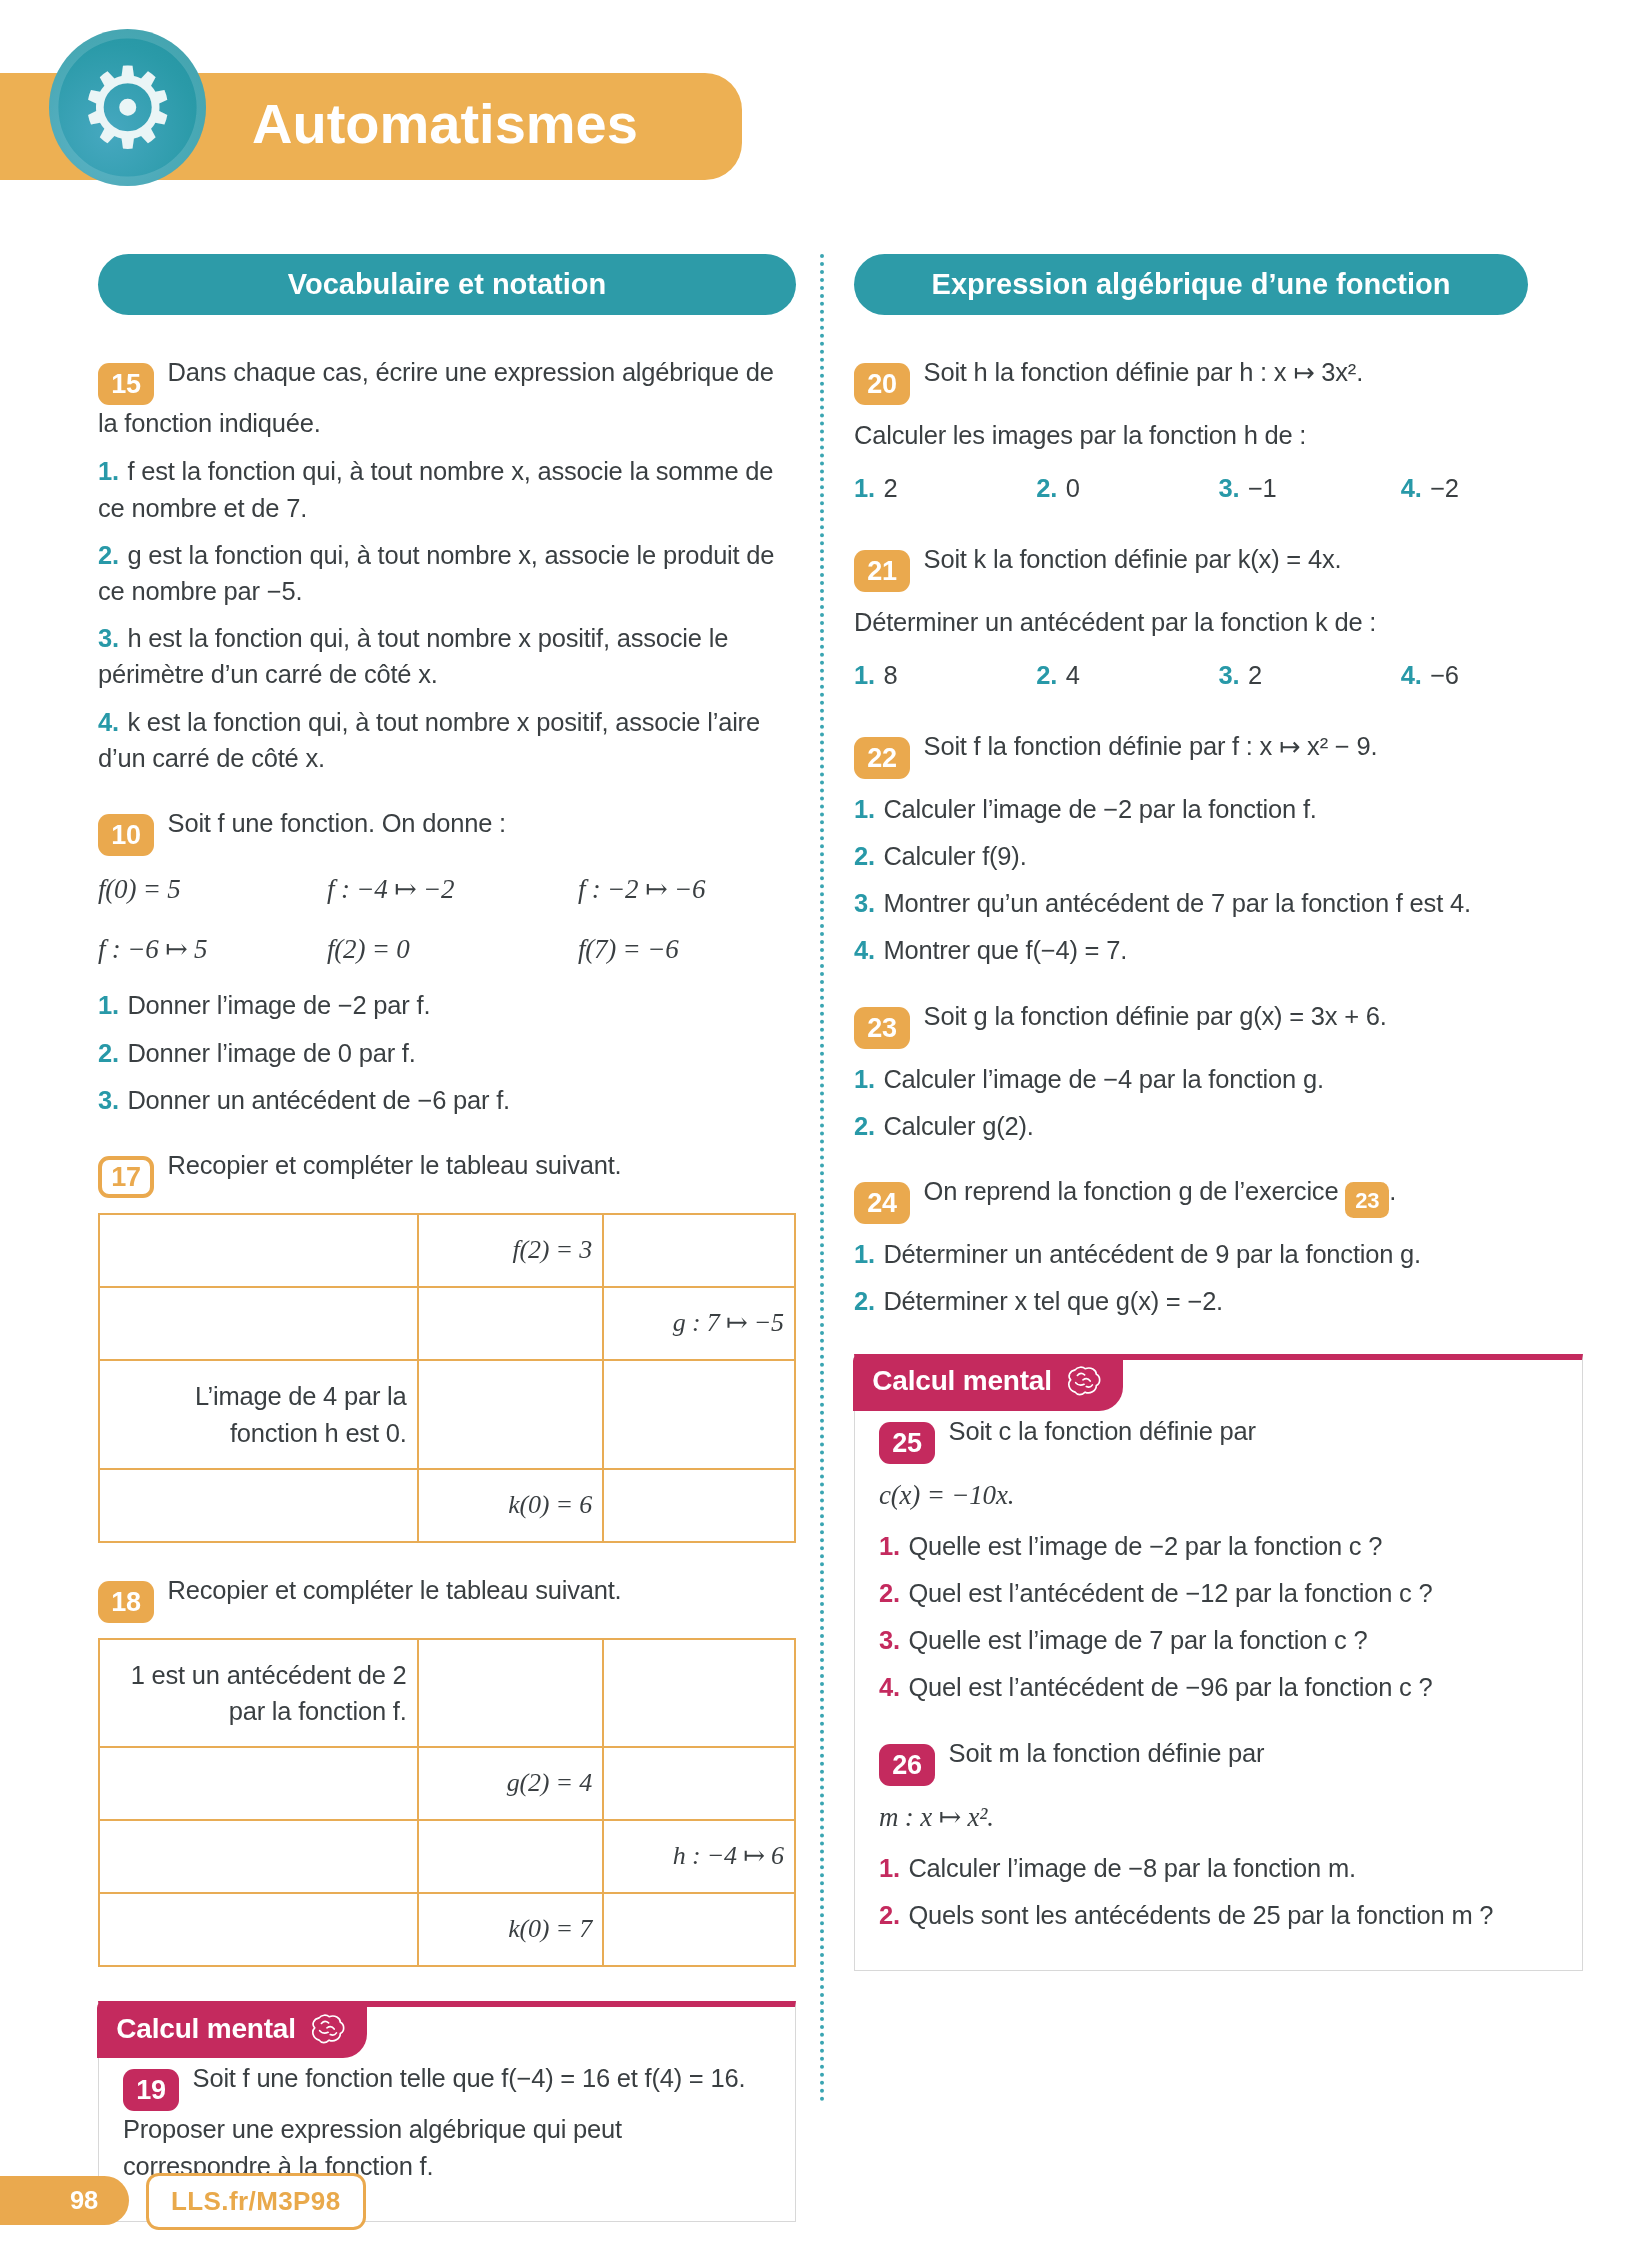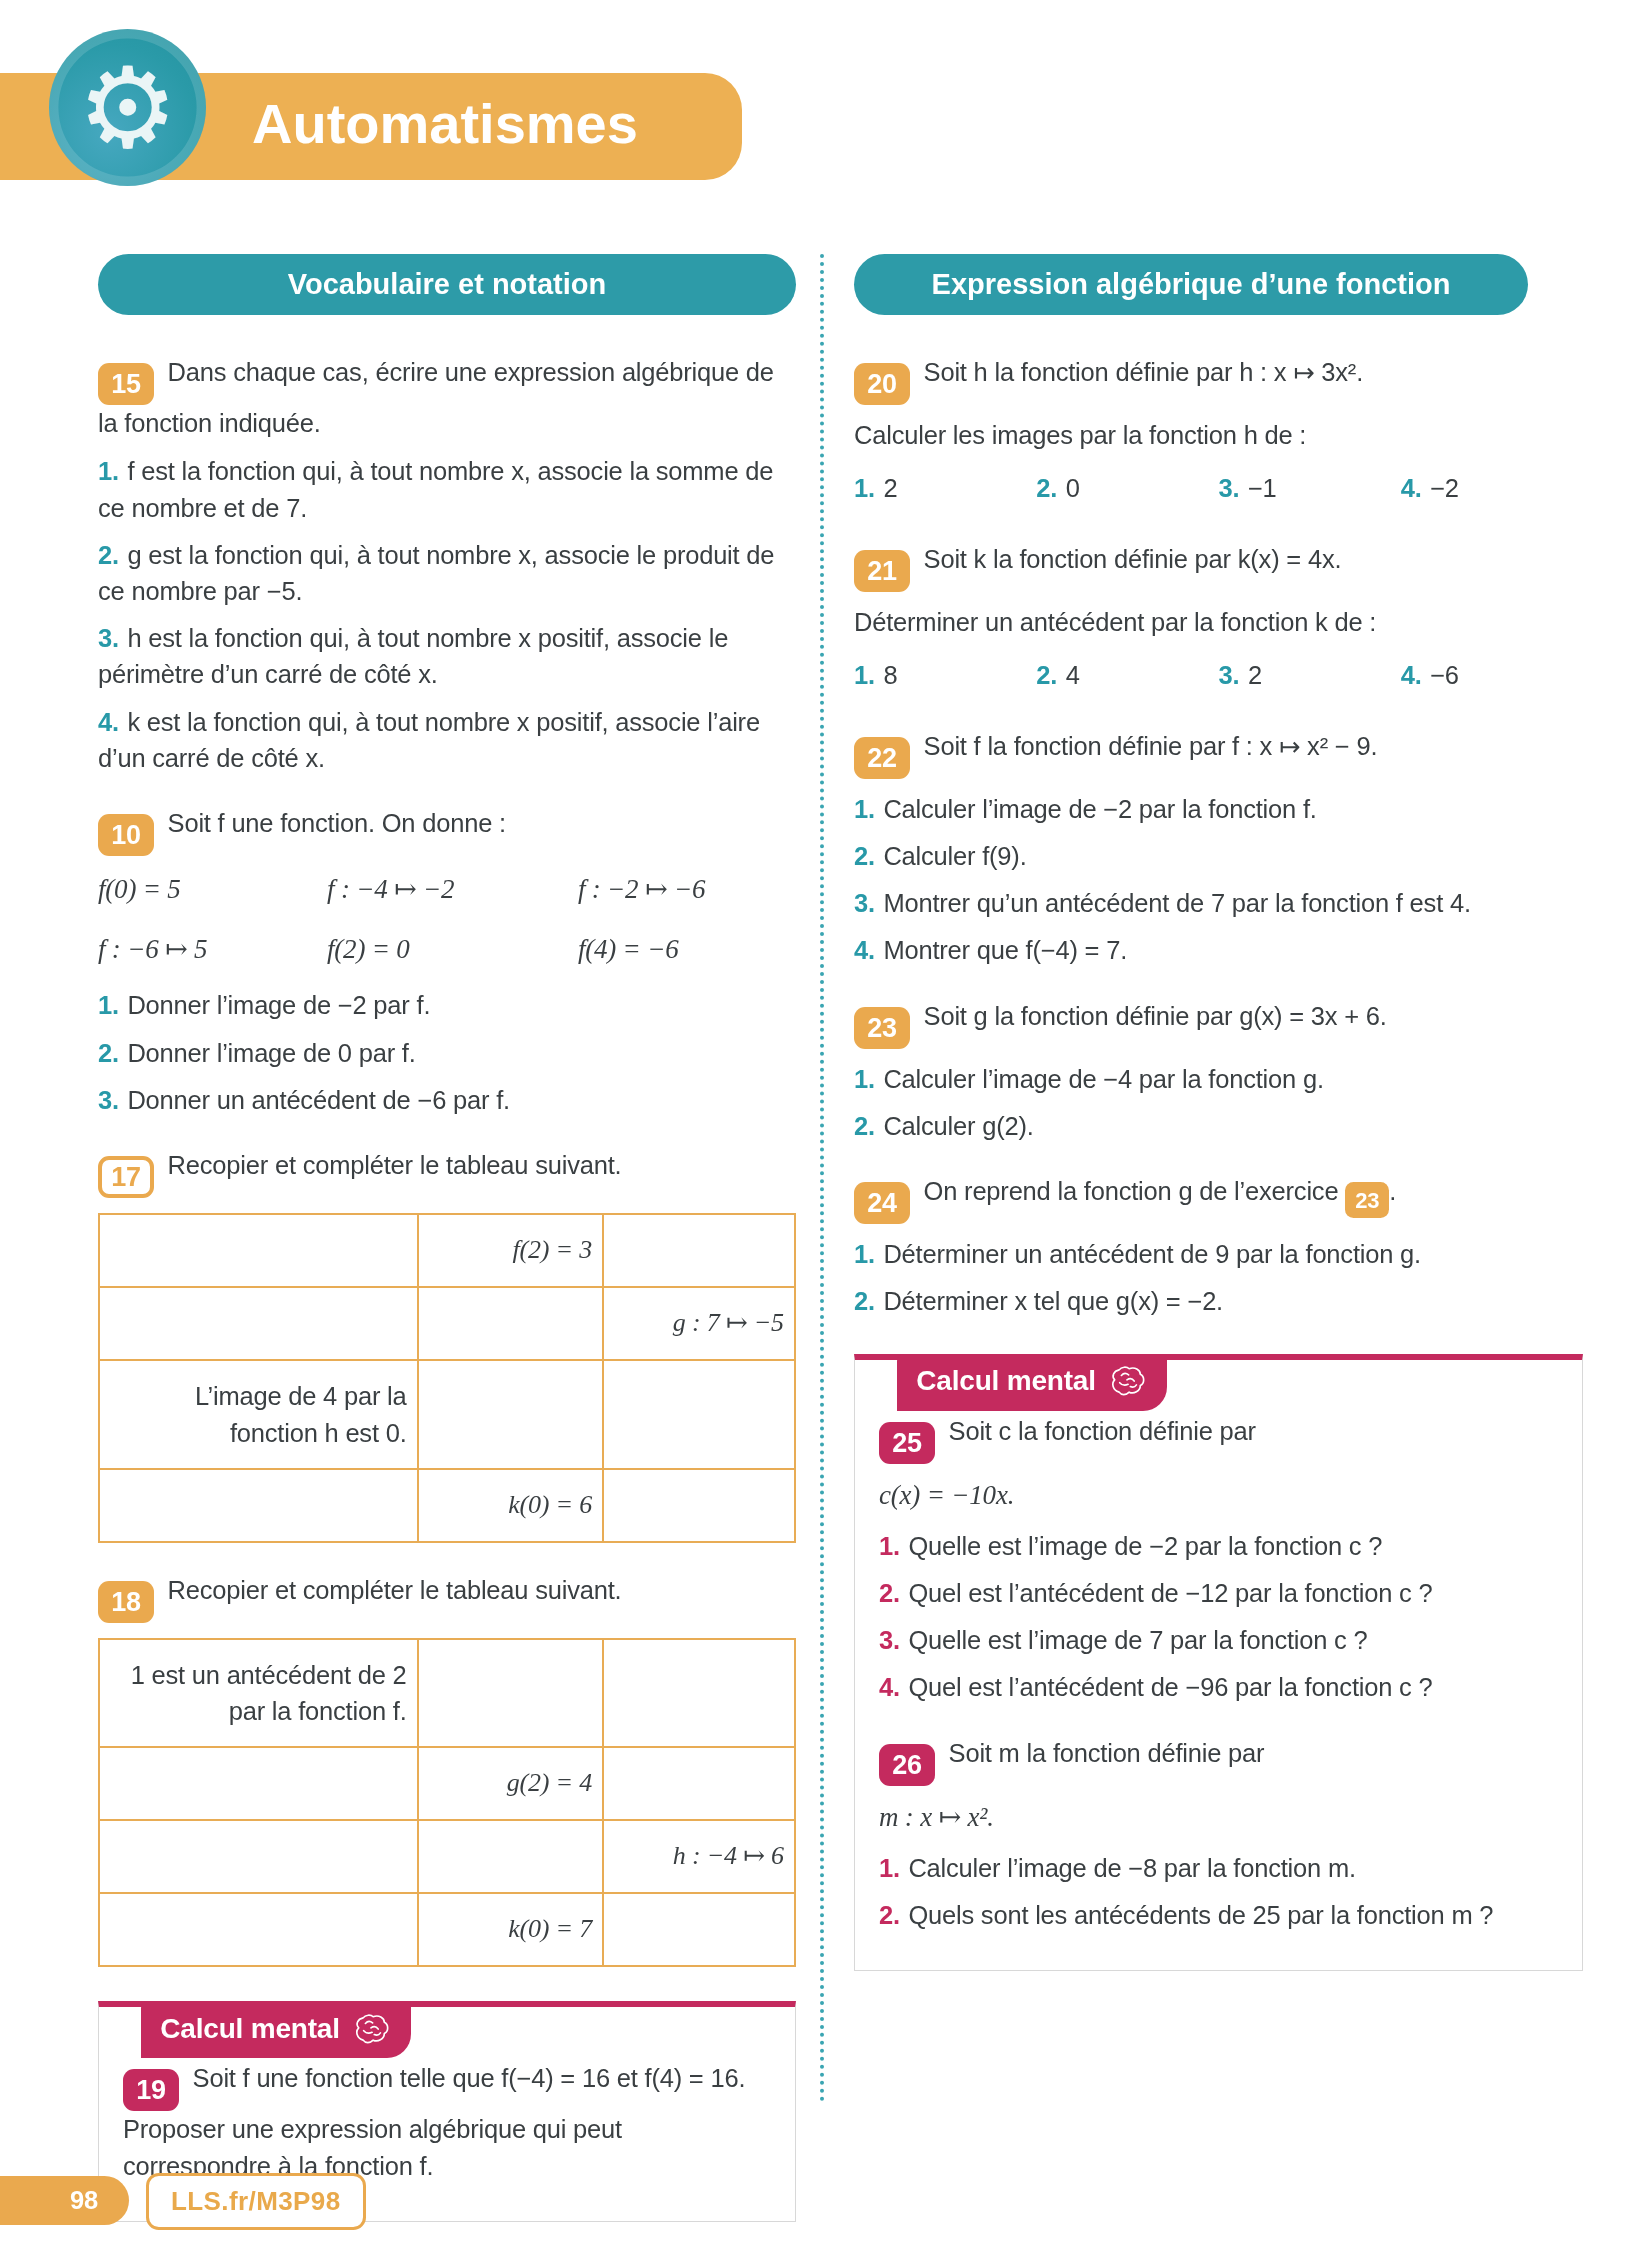--- a/index.html
+++ b/index.html
@@ -50,21 +50,21 @@
     padding:17px 10.2px;font-size:25.5px;}
   table.ex-table .c1{width:47%;}
   table.ex-table .c2{width:26%;}
   table.ex-table .c3{width:27%;}
   table.ex-table td.math{font-size:26px;}
   
   .cm{position:relative;background:#fff;border:1.7px solid #d8d8d8;border-top:6px solid #c42a5e;
     margin-top:34px;padding:53px 24px 25.5px 24px;box-sizing:border-box;}
   .cm-tab{position:absolute;left:-1.7px;top:-6px;background:#c42a5e;color:#fff;
     display:inline-flex;align-items:center;gap:12px;
-    font-size:28px;font-weight:bold;padding:7.7px 20.4px 9.4px 19px;border-radius:6.8px 0 24px 0;margin-left:44px;}
+    font-size:28px;font-weight:bold;padding:7.7px 20.4px 9.4px 19px;border-radius:6.8px 0 24px 0;}
   .cm .exercise:last-child{margin-bottom:0;}
   .formula-line{margin:1.7px 0 13.6px 0;font-size:27px;}
   
   .opts{display:grid;grid-template-columns:repeat(4,1fr);margin-top:8.5px;}
   .opts .item{margin:5.1px 0;}
   
   .page-num{position:absolute;left:0;top:2176px;width:129px;height:49px;
     background:#eaa94e;border-radius:0 25px 25px 0;color:#fff;font-weight:bold;font-size:25.5px;
     display:flex;align-items:center;justify-content:flex-end;padding-right:31px;box-sizing:border-box;}
   .page-link{position:absolute;left:146px;top:2173px;border:3.4px solid #eaa94e;border-radius:12.8px;
@@ -100,21 +100,21 @@
     <div class="exercise">
       <p class="ex-intro">
         <span class="badge">10</span><span>Soit f une fonction. On donne :</span>
       </p>
       <div class="formula-grid">
         <span class="math">f(0) = 5</span>
         <span class="math">f : −4 ↦ −2</span>
         <span class="math">f : −2 ↦ −6</span>
         <span class="math">f : −6 ↦ 5</span>
         <span class="math">f(2) = 0</span>
-        <span class="math">f(4) = −6</span>
+        <span class="math">f(7) = −6</span>
       </div>
       <p class="item"><span class="num">1.</span><span>Donner l’image de −2 par f.</span></p>
       <p class="item"><span class="num">2.</span><span>Donner l’image de 0 par f.</span></p>
       <p class="item"><span class="num">3.</span><span>Donner un antécédent de −6 par f.</span></p>
     </div>
 
     <div class="exercise">
       <p class="ex-intro">
         <span class="badge outline">17</span><span>Recopier et compléter le tableau suivant.</span>
       </p>

